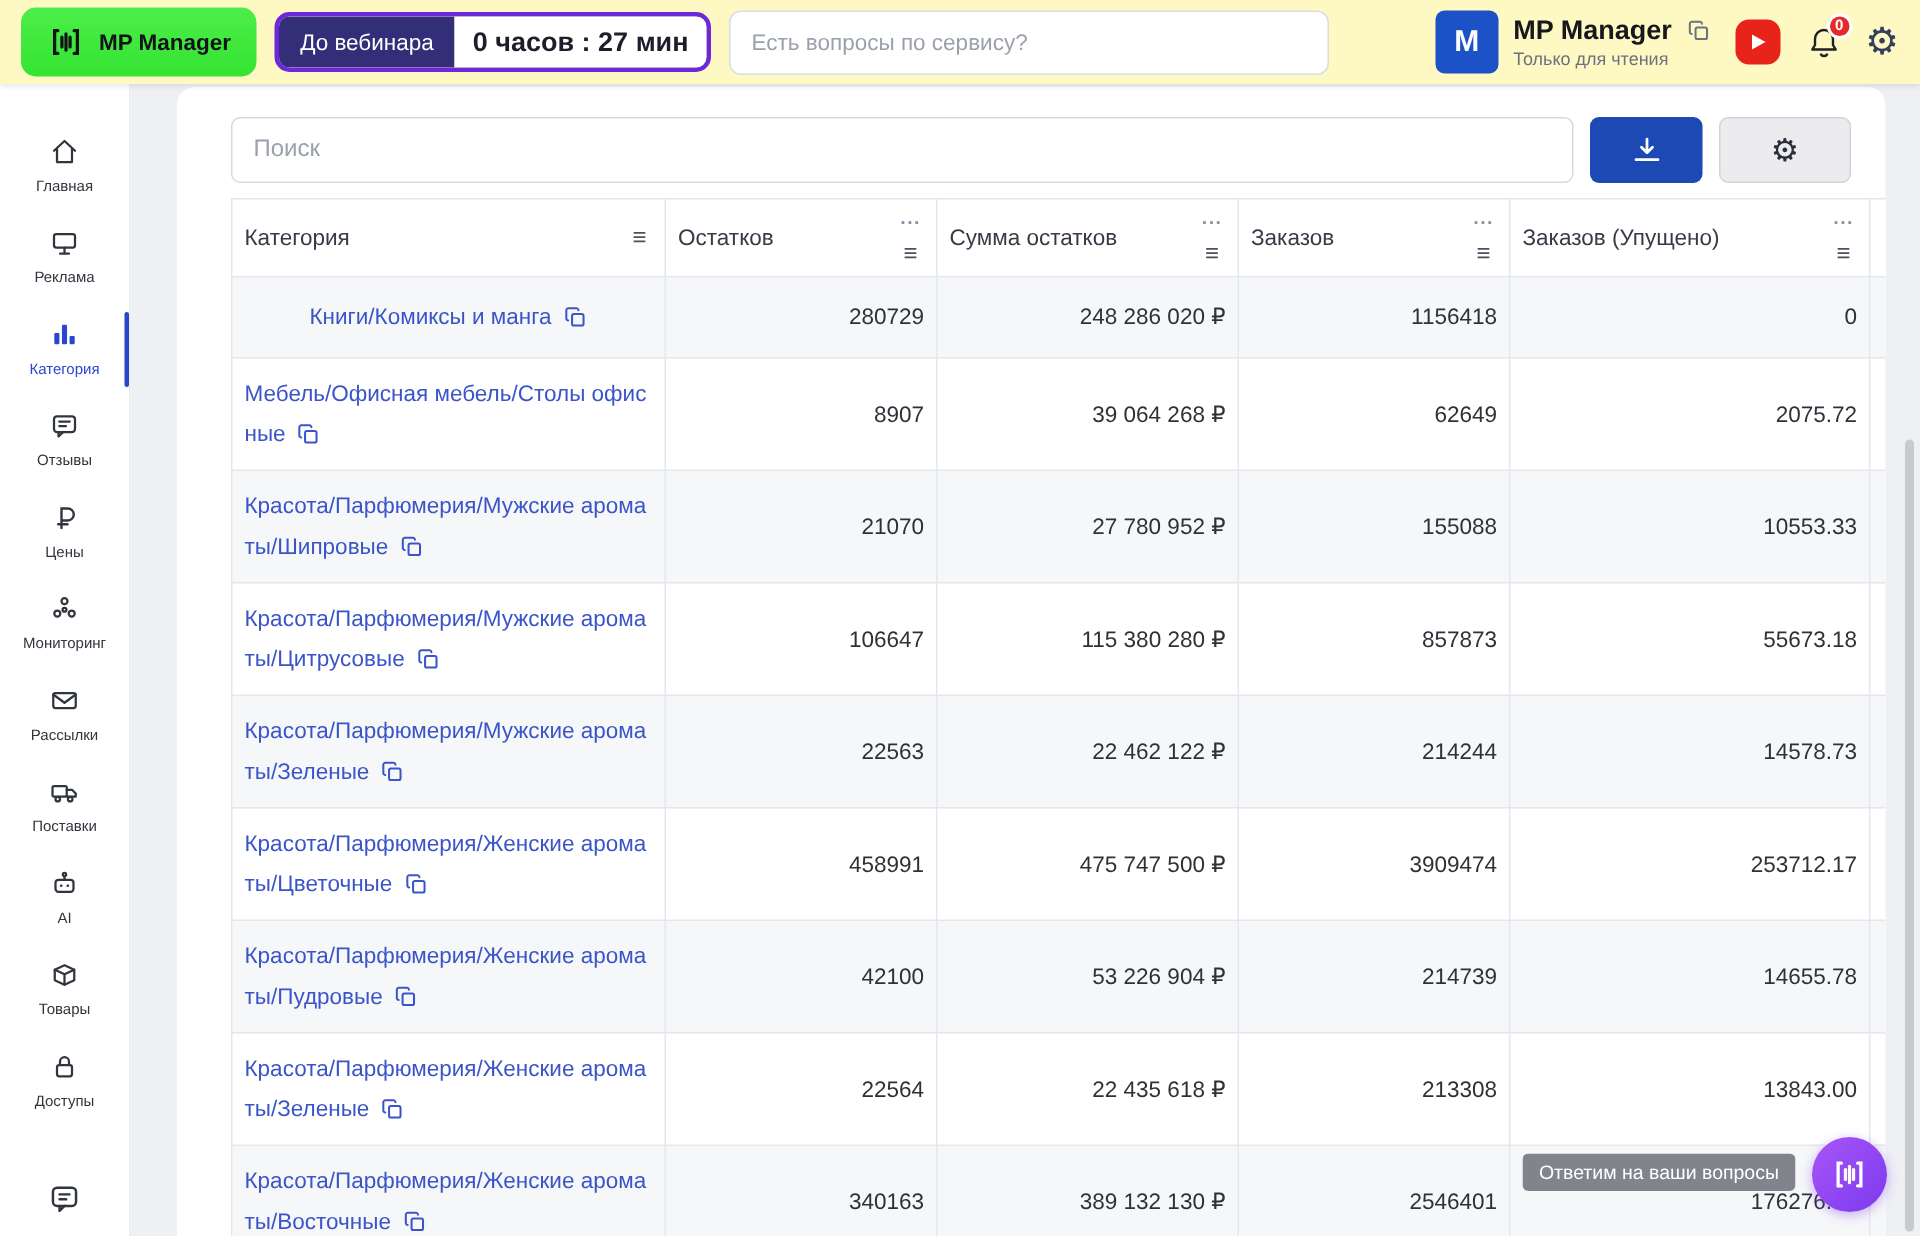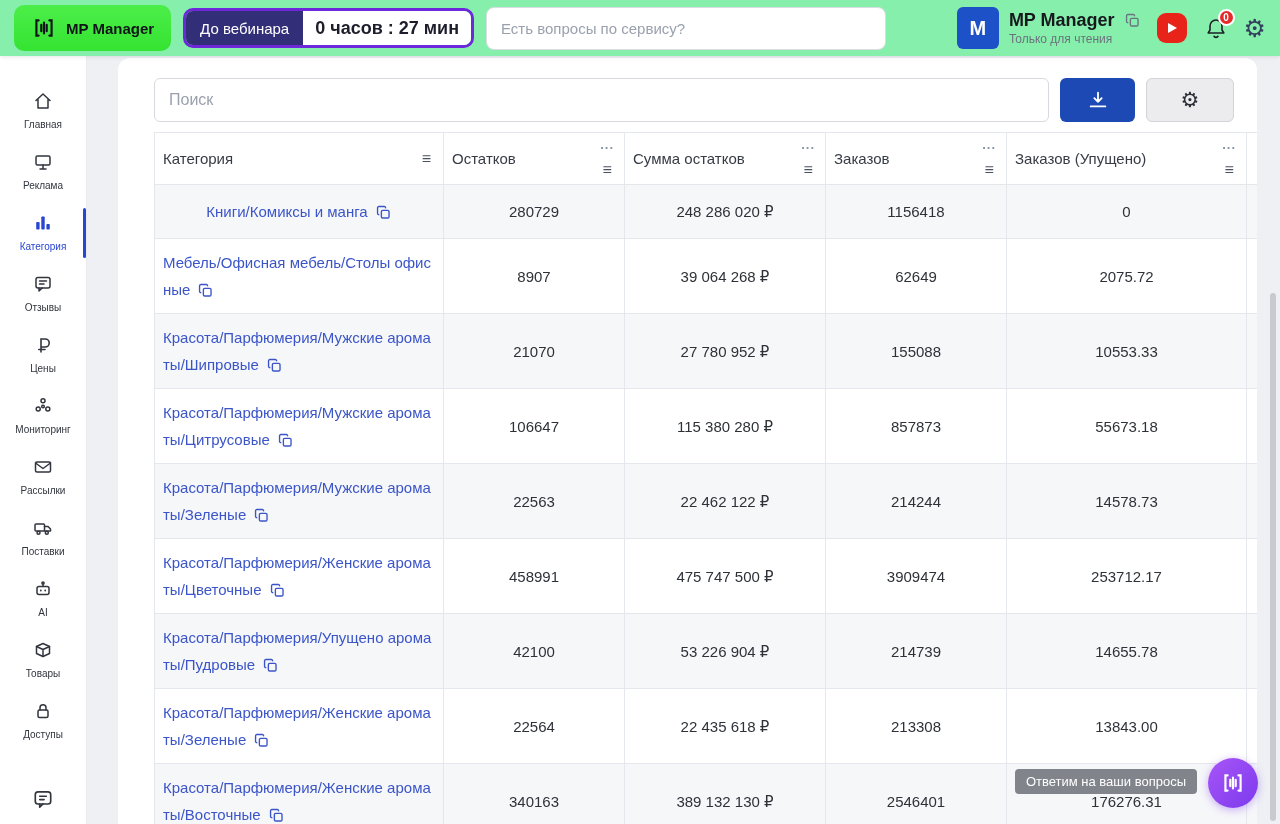--- a/index.html
+++ b/index.html
@@ -7,21 +7,21 @@
   body {
     width:1280px; height:824px; overflow:hidden;
     font-family:"Liberation Sans","DejaVu Sans",sans-serif;
     background:#eef0f4; color:#2e3238;
   }
   svg { display:block; }
 
   
   .topbar {
     position:fixed; top:0; left:0; width:1280px; height:56px;
-    background:#86efac; display:flex; align-items:center;
+    background:#fef9c3; display:flex; align-items:center;
     padding:0 14px; box-shadow:0 1px 4px rgba(0,0,0,.10); z-index:30;
   }
   .logo {
     height:46px; background:linear-gradient(180deg,#4cee49,#35e332);
     border-radius:10px; display:flex; align-items:center; gap:9px;
     padding:0 17px; cursor:pointer;
   }
   .logo-text { font-size:15px; font-weight:bold; color:#101418; }
   .webinar {
     margin-left:12px; height:40px; display:flex; align-items:stretch;
@@ -93,21 +93,21 @@
   .table-wrap { margin-top:10px; }
   table { border-collapse:collapse; table-layout:fixed; width:1292px; }
   th, td { border:1px solid #e4e7ec; }
   th { height:52px; padding:0 6px 0 8px; background:#fff; font-weight:normal; }
   .th-flex { display:flex; align-items:center; height:100%; padding:7px 0; }
   .th-label { font-size:15px; color:#363b45; text-align:left; }
   .h-icons { margin-left:auto; height:100%; display:flex; flex-direction:column; align-items:center; justify-content:space-between; padding-right:4px; }
   .dots { color:#8a93a6; font-weight:bold; font-size:13px; letter-spacing:1px; line-height:9px; cursor:pointer; }
   .hamb { color:#4a5160; font-size:16px; line-height:14px; cursor:pointer; }
   .hamb.solo { margin-left:auto; padding-right:6px; }
-  td { height:54px; padding:10px 8px; line-height:27px; font-size:15px; color:#2e3238; text-align:center; vertical-align:middle; }
+  td { height:54px; padding:10px 8px; line-height:27px; font-size:15px; color:#2e3238; text-align:right; vertical-align:middle; }
   tr.stripe td { background:#f6f7f9; }
   .cat-cell { text-align:center; }
   .cat-inner { display:inline-block; max-width:100%; text-align:left; word-break:break-all; }
   .cat-link { color:#3b55c8; text-decoration:none; cursor:pointer; }
   .copy-inline { display:inline-block; vertical-align:-4px; margin-left:7px; color:#3b55c8; cursor:pointer; }
 
   
   .chat-fab {
     position:fixed; right:22px; bottom:16px; width:50px; height:50px; border-radius:50%;
     background:linear-gradient(135deg,#a855f7,#7c3aed); display:flex; align-items:center; justify-content:center;
@@ -408,21 +408,21 @@
                     </svg></span></span>
     </td>
     <td>458991</td>
     <td>475 747 500 ₽</td>
     <td>3909474</td>
     <td>253712.17</td>
     <td></td>
   </tr>
             <tr class="stripe">
     <td class="cat-cell">
-      <span class="cat-inner"><a class="cat-link">Красота/Парфюмерия/Упущено ароматы/Пудровые</a><span class="copy-inline"><svg width="17" height="17" viewBox="0 0 20 20" fill="none" stroke="currentColor" stroke-width="1.6" stroke-linecap="round">
+      <span class="cat-inner"><a class="cat-link">Красота/Парфюмерия/Женские ароматы/Пудровые</a><span class="copy-inline"><svg width="17" height="17" viewBox="0 0 20 20" fill="none" stroke="currentColor" stroke-width="1.6" stroke-linecap="round">
                       <rect x="7.5" y="7.5" width="9" height="9" rx="1.5"></rect>
                       <path d="M4.5 12.5A1.5 1.5 0 0 1 3 11V4.5A1.5 1.5 0 0 1 4.5 3H11a1.5 1.5 0 0 1 1.5 1.5"></path>
                     </svg></span></span>
     </td>
     <td>42100</td>
     <td>53 226 904 ₽</td>
     <td>214739</td>
     <td>14655.78</td>
     <td></td>
   </tr>

